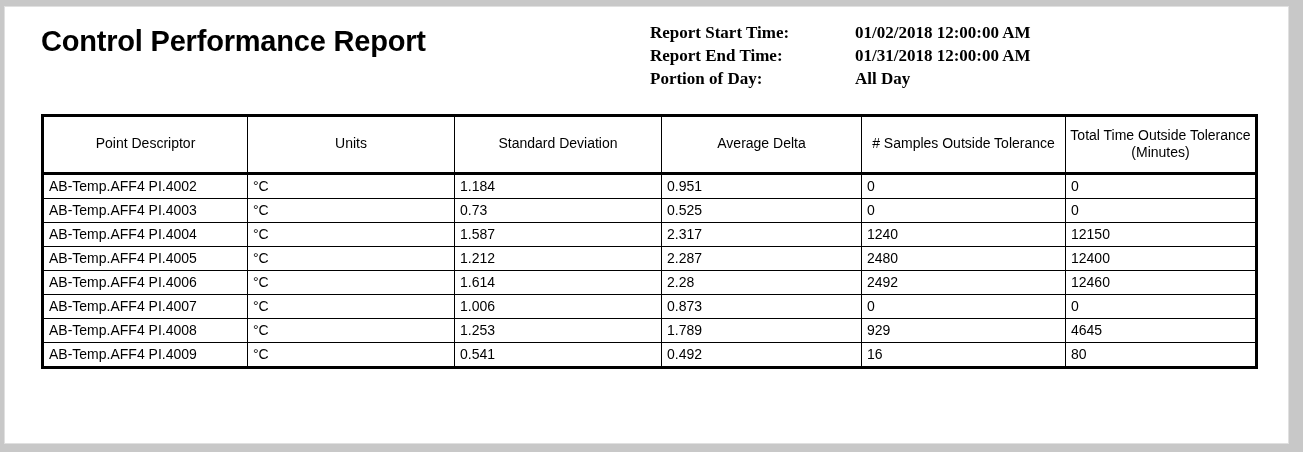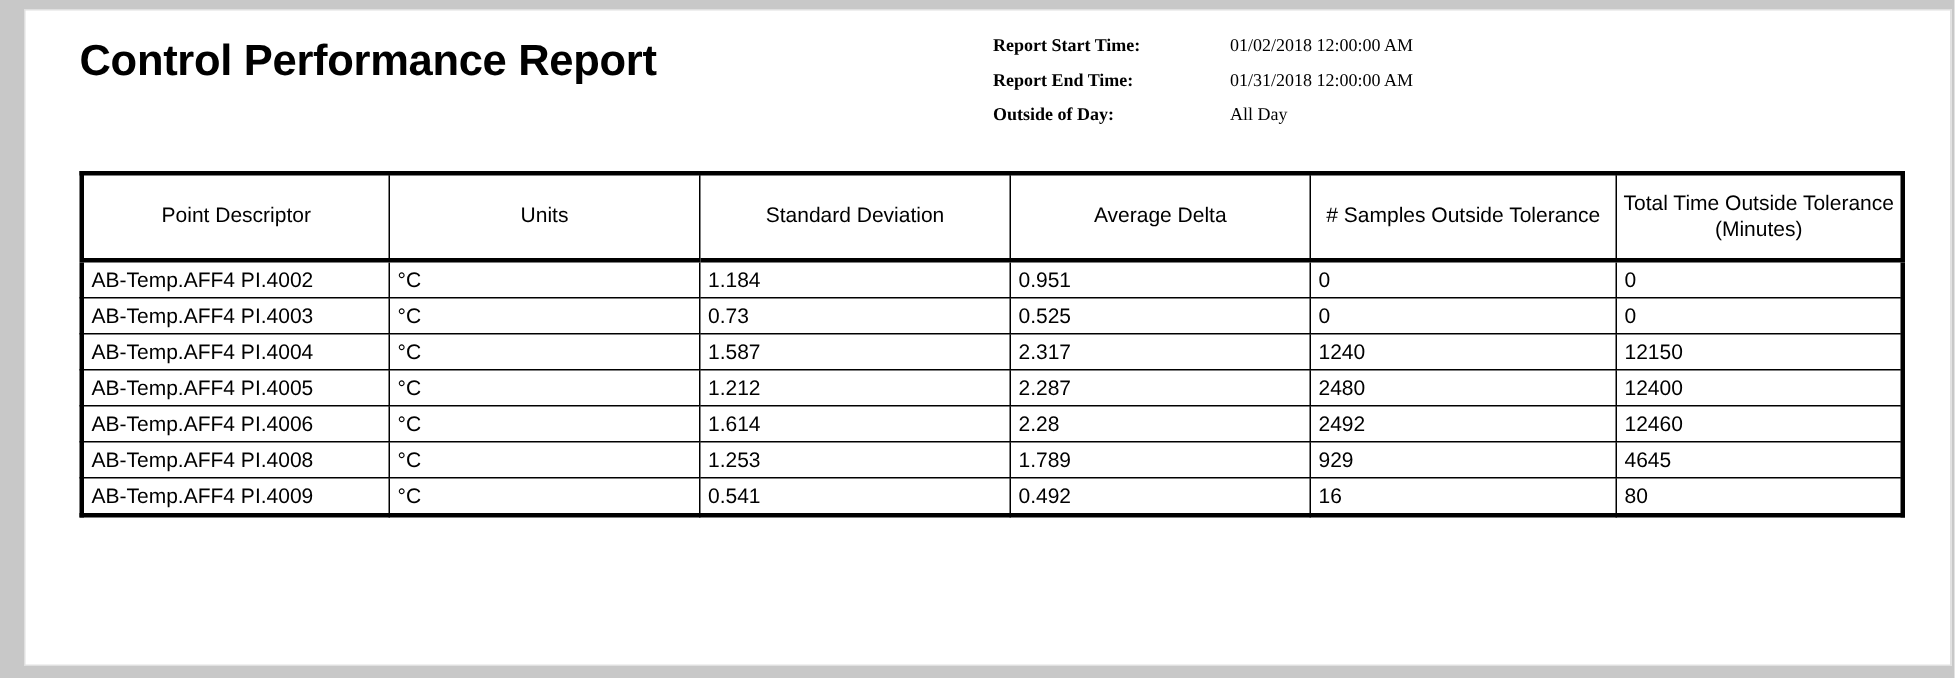--- a/index.html
+++ b/index.html
@@ -8,21 +8,21 @@
   }
   body {
     width: 1303px;
     height: 452px;
     background: #c8c8c8;
     font-family: "Liberation Sans", sans-serif;
     overflow: hidden;
   }
   .page {
     position: absolute;
-    left: 16px;
+    left: 4px;
     top: 6px;
     width: 1285px;
     height: 438px;
     background: #ffffff;
     box-sizing: border-box;
     border: 1px solid #e0e0e0;
   }
   .header {
     position: relative;
     height: 92px;
@@ -35,34 +35,35 @@
     font-weight: bold;
     color: #000;
     font-family: "Liberation Sans", sans-serif;
     letter-spacing: -0.2px;
   }
   .meta {
     position: absolute;
     left: 645px;
     top: 16px;
     font-family: "Liberation Serif", serif;
-    font-size: 12px;
+    font-size: 17px;
     color: #000;
   }
   .meta-row {
     display: flex;
     height: 23px;
     align-items: flex-start;
   }
   .meta-label {
     width: 158px;
     font-weight: bold;
   }
   .meta-value {
-    font-weight: normal;
+    font-weight: bold;
+    margin-left: 47px;
   }
   .table-wrap {
     position: absolute;
     left: 36px;
     top: 107px;
     width: 1014px;
   }
   table.report {
     border-collapse: collapse;
     width: 1214px;
@@ -113,21 +114,21 @@
     <div class="meta">
       <div class="meta-row">
         <span class="meta-label">Report Start Time:</span>
         <span class="meta-value">01/02/2018 12:00:00 AM</span>
       </div>
       <div class="meta-row">
         <span class="meta-label">Report End Time:</span>
         <span class="meta-value">01/31/2018 12:00:00 AM</span>
       </div>
       <div class="meta-row">
-        <span class="meta-label">Outside of Day:</span>
+        <span class="meta-label">Portion of Day:</span>
         <span class="meta-value">All Day</span>
       </div>
     </div>
   </div>
 
   <div class="table-wrap">
     <table class="report">
       <colgroup>
         <col class="col-desc">
         <col class="col-units">
@@ -181,20 +182,28 @@
         </tr>
         <tr>
           <td class="desc">AB-Temp.AFF4 PI.4006</td>
           <td>°C</td>
           <td>1.614</td>
           <td>2.28</td>
           <td>2492</td>
           <td>12460</td>
         </tr>
         <tr>
+          <td class="desc">AB-Temp.AFF4 PI.4007</td>
+          <td>°C</td>
+          <td>1.006</td>
+          <td>0.873</td>
+          <td>0</td>
+          <td>0</td>
+        </tr>
+        <tr>
           <td class="desc">AB-Temp.AFF4 PI.4008</td>
           <td>°C</td>
           <td>1.253</td>
           <td>1.789</td>
           <td>929</td>
           <td>4645</td>
         </tr>
         <tr>
           <td class="desc">AB-Temp.AFF4 PI.4009</td>
           <td>°C</td>

